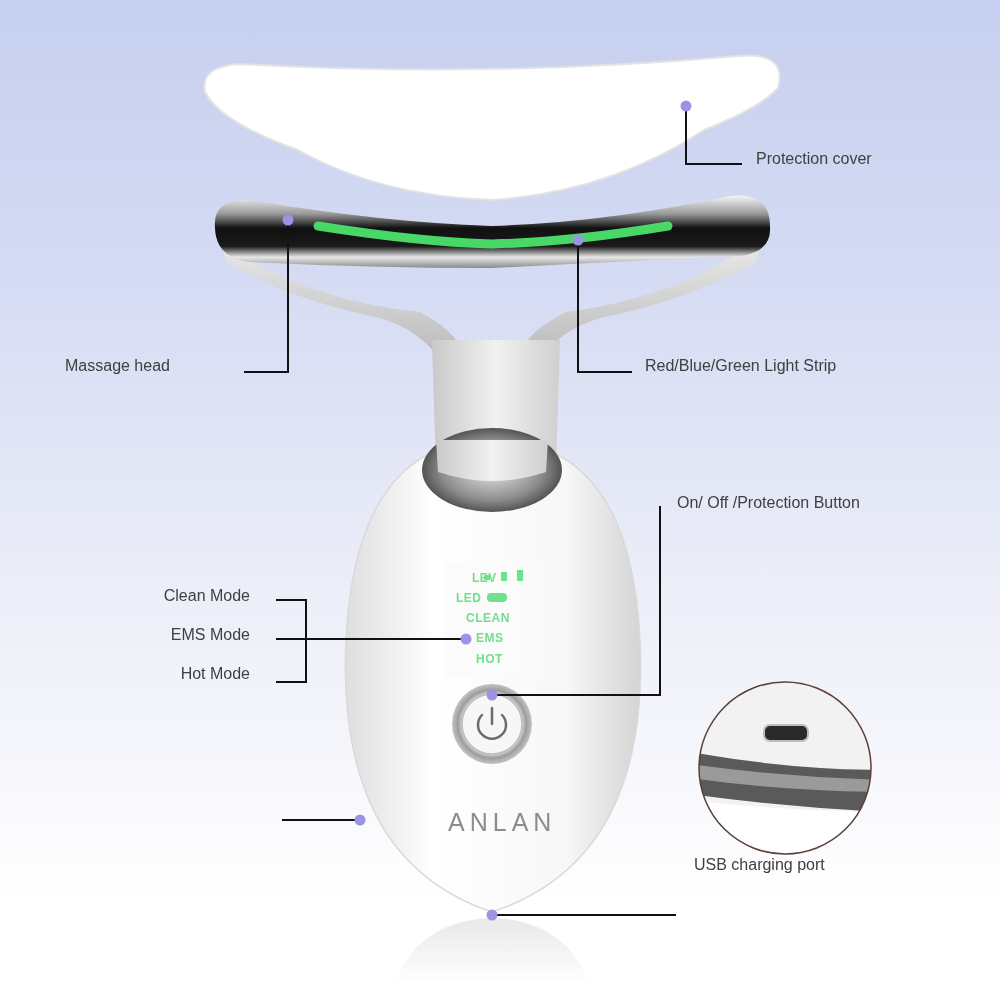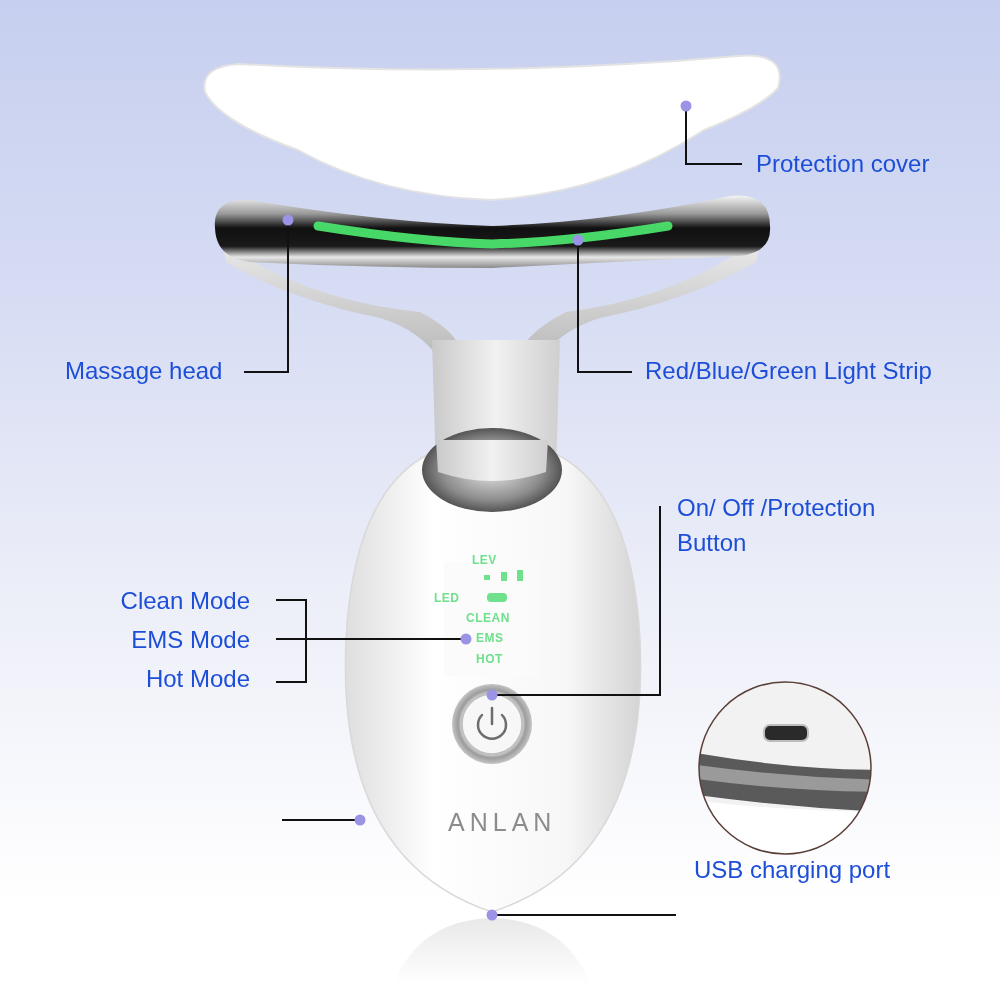--- a/index.html
+++ b/index.html
@@ -1,21 +1,21 @@
 <!DOCTYPE html>
 <html><head>
 <meta charset="utf-8">
 <style>
   html, body { margin: 0; padding: 0; }
   body { width: 1000px; height: 983px; overflow: hidden; position: relative;
     font-family: "Liberation Sans", "DejaVu Sans", sans-serif;
     background: linear-gradient(180deg, #c6cfef 0%, #d6dcf3 30%, #eceef8 60%, #ffffff 92%); }
   .stage { position: absolute; left: 0; top: 0; width: 1000px; height: 983px; }
   svg.art { position: absolute; left: 0; top: 0; }
-  .label { position: absolute; color: #1d4ed8; font-size: 24px; line-height: 1.45; white-space: nowrap; }
+  .label { position: absolute; color: #404040; font-size: 16px; line-height: 1.45; white-space: nowrap; }
   .label.multi { white-space: normal; width: 240px; }
   .right-align { text-align: right; }
   .screen-text { position: absolute; color: #6fe08c; font-size: 12px; font-weight: bold; letter-spacing: 0.5px; }
   .brand { position: absolute; color: #8c8c8c; font-size: 25px; letter-spacing: 5px; }
 </style>
 </head>
 <body>
 
 <div class="stage">
 
@@ -118,22 +118,22 @@
     </g>
 
     <g fill="#6fe08c">
       <rect x="484" y="575" width="6" height="5"></rect>
       <rect x="501" y="572" width="6" height="9"></rect>
       <rect x="517" y="570" width="6" height="11"></rect>
       <rect x="487" y="593" width="20" height="9" rx="4"></rect>
     </g>
   </svg>
 
-  <span class="screen-text" style="left:456px;top:553px;padding-left:16px;">LEV</span>
-  <span class="screen-text" style="left:434px;top:591px;">LED</span>
+  <span class="screen-text" style="left:456px;top:571px;padding-left:16px;">LEV</span>
+  <span class="screen-text" style="left:456px;top:591px;">LED</span>
   <span class="screen-text" style="left:466px;top:611px;">CLEAN</span>
   <span class="screen-text" style="left:476px;top:631px;">EMS</span>
   <span class="screen-text" style="left:476px;top:652px;">HOT</span>
 
   <span class="brand" style="left:448px;top:808px;">ANLAN</span>
 
   <div class="label" style="left:756px;top:147px;">Protection cover</div>
   <div class="label" style="left:65px;top:354px;">Massage head</div>
   <div class="label" style="left:645px;top:354px;">Red/Blue/Green Light Strip</div>
   <div class="label multi" style="left:677px;top:491px;">On/ Off /Protection Button</div>

